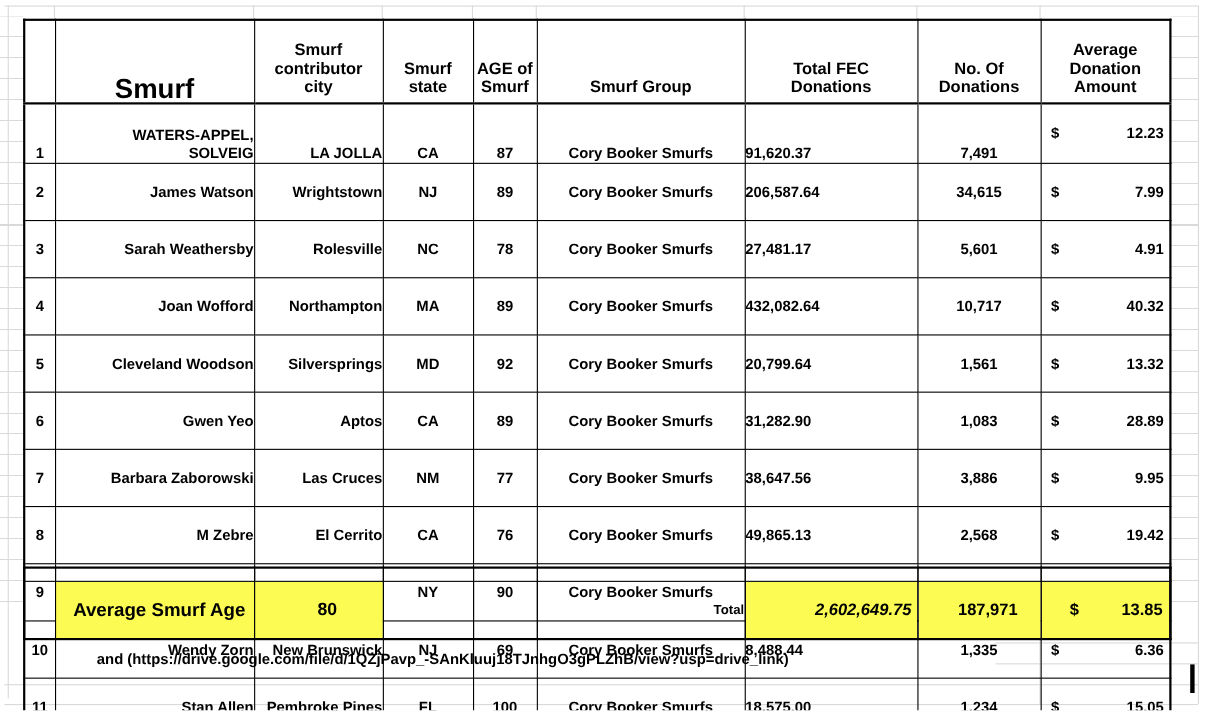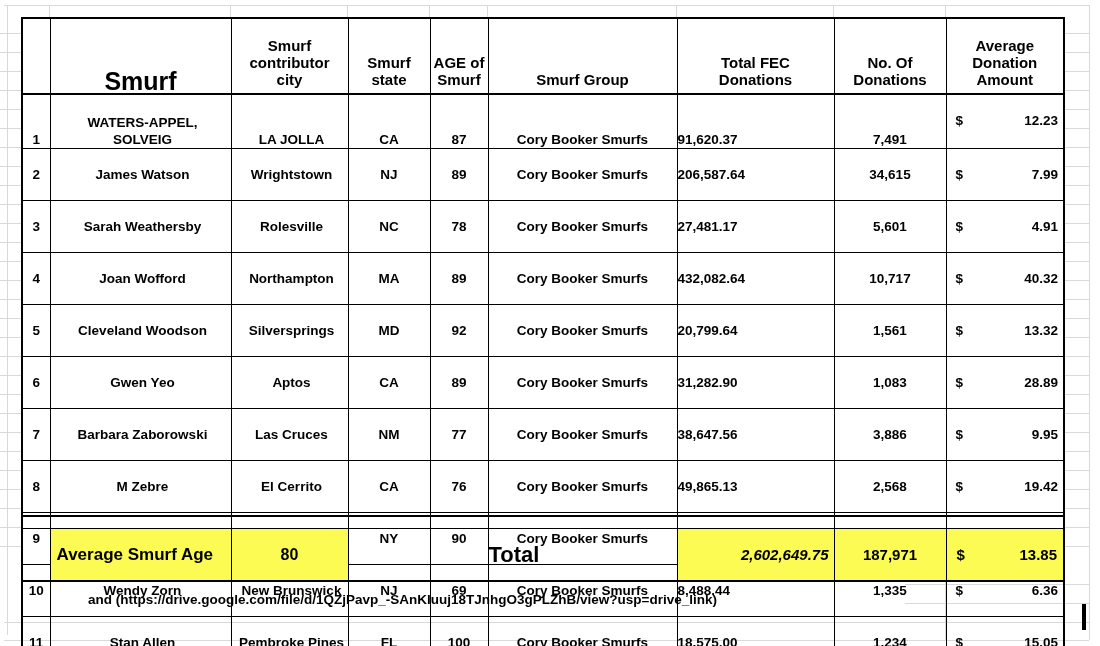--- a/index.html
+++ b/index.html
@@ -16,33 +16,33 @@
   #totals-table{position:absolute;left:21px;top:515px;width:1042px;border:2px solid #000;}
   td,th{border:1px solid #000;overflow:hidden;padding:0;white-space:pre-line;}
   #main-table thead tr{height:76px;}
   #main-table thead th{font-size:15px;line-height:17px;text-align:center;vertical-align:bottom;padding-bottom:5px;border-bottom:2px solid #000;}
   #main-table th.smurf-h{font-size:25px;padding-bottom:3px;}
   #main-table tbody tr{height:19px;}
   #main-table tbody tr.dbl{height:38px;}
   #main-table tbody tr.dbl td{vertical-align:bottom;}
   td{font-size:13.5px;line-height:17px;vertical-align:middle;}
   td.c-num{text-align:center;}
-  td.c-name,td.c-city{text-align:center;padding-left:4px;}
+  td.c-name,td.c-city{text-align:right;padding-left:4px;}
   td.c-state,td.c-age,td.c-count{text-align:center;}
   td.c-fec{text-align:left;padding-right:5px;}
   .money{display:flex;justify-content:space-between;align-items:center;height:100%;padding:0 5px 0 9px;box-sizing:border-box;}
   tr.dbl .money{align-items:flex-end;padding-bottom:2px;}
   
   #totals-table tr.spacer{height:12px;}
   #totals-table tr.total-row{height:22px;}
-  #totals-table td{vertical-align:middle;}
+  #totals-table td{vertical-align:middle;padding-left:16px;}
   .hl{background:#FBFB54;}
   td.t-label{font-size:17px;text-align:left;padding-left:6px;}
   td.t-age{font-size:16px;text-align:center;}
-  td.t-total{font-size:22px;text-align:left;border-radius:19px;}
+  td.t-total{font-size:12px;text-align:right;border-radius:19px;}
   td.t-fec{font-size:15px;text-align:right;padding-right:5px;font-style:italic;}
   td.t-count{font-size:15px;text-align:center;margin-top:44px;}
   .money-lg{display:flex;justify-content:space-between;align-items:center;height:100%;padding:0 6px 0 10px;box-sizing:border-box;font-size:15px;}
 
   
   #notes{position:absolute;left:57px;top:556px;font-size:13.5px;line-height:17.5px;white-space:pre;}
   #notes .indent{padding-left:31px;}
 
   #cursor-mark{position:absolute;left:1082px;top:604px;width:4px;height:26px;background:#000;}
 </style>

